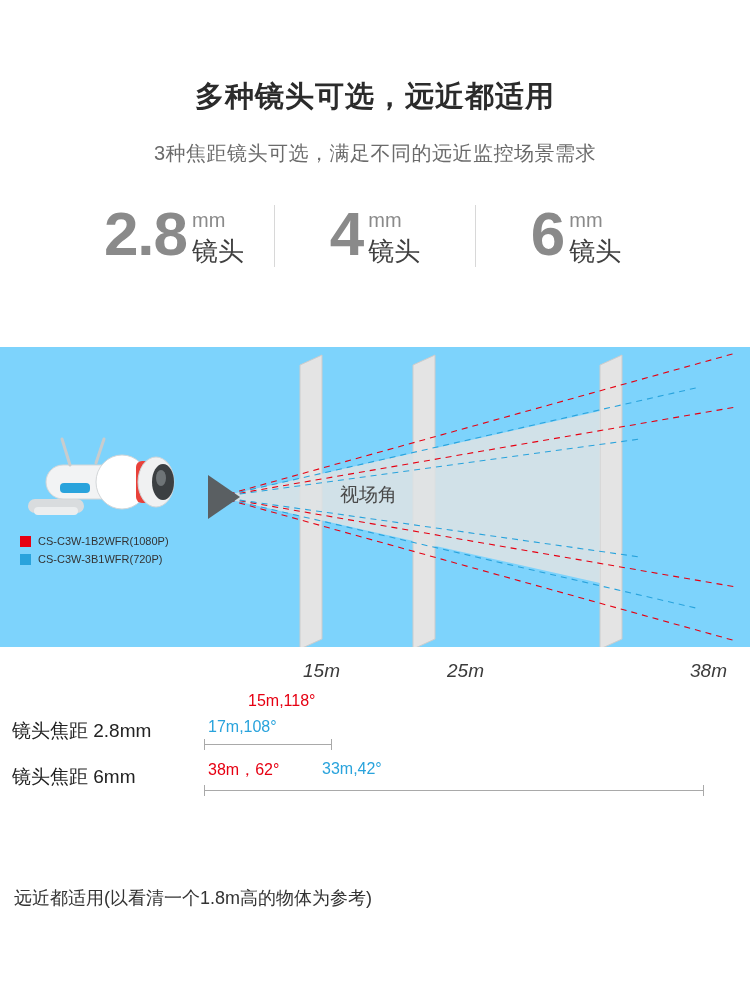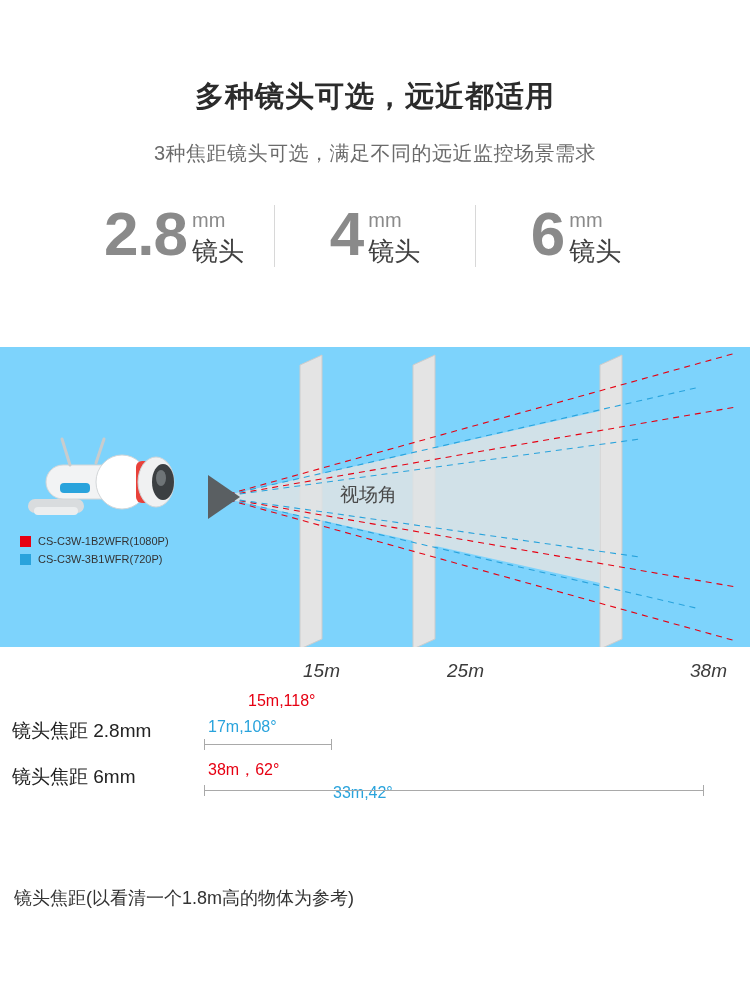--- a/index.html
+++ b/index.html
@@ -218,20 +218,20 @@
       <span class="spec-label">镜头焦距 2.8mm</span>
       <span class="spec-val red" style="left:220px; top:-14px;margin-left:28px;">15m,118°</span>
       <span class="spec-val blue" style="left:208px; top:12px;">17m,108°</span>
       <span class="spec-bar" style="left:204px; top:38px; width:128px;"></span>
     </div>
 
 
     <div class="spec-row">
       <span class="spec-label">镜头焦距 6mm</span>
       <span class="spec-val red" style="left:208px; top:8px;">38m，62°</span>
-      <span class="spec-val blue" style="left:333px; top:8px;margin-top:24px;">33m,42°</span>
+      <span class="spec-val blue" style="left:322px; top:8px;">33m,42°</span>
       <span class="spec-bar" style="left:204px; top:38px; width:500px;"></span>
     </div>
   </div>
 
-  <div class="footnote">镜头焦距(以看清一个1.8m高的物体为参考)</div>
+  <div class="footnote">远近都适用(以看清一个1.8m高的物体为参考)</div>
 
 </div>
 
 </body></html>

